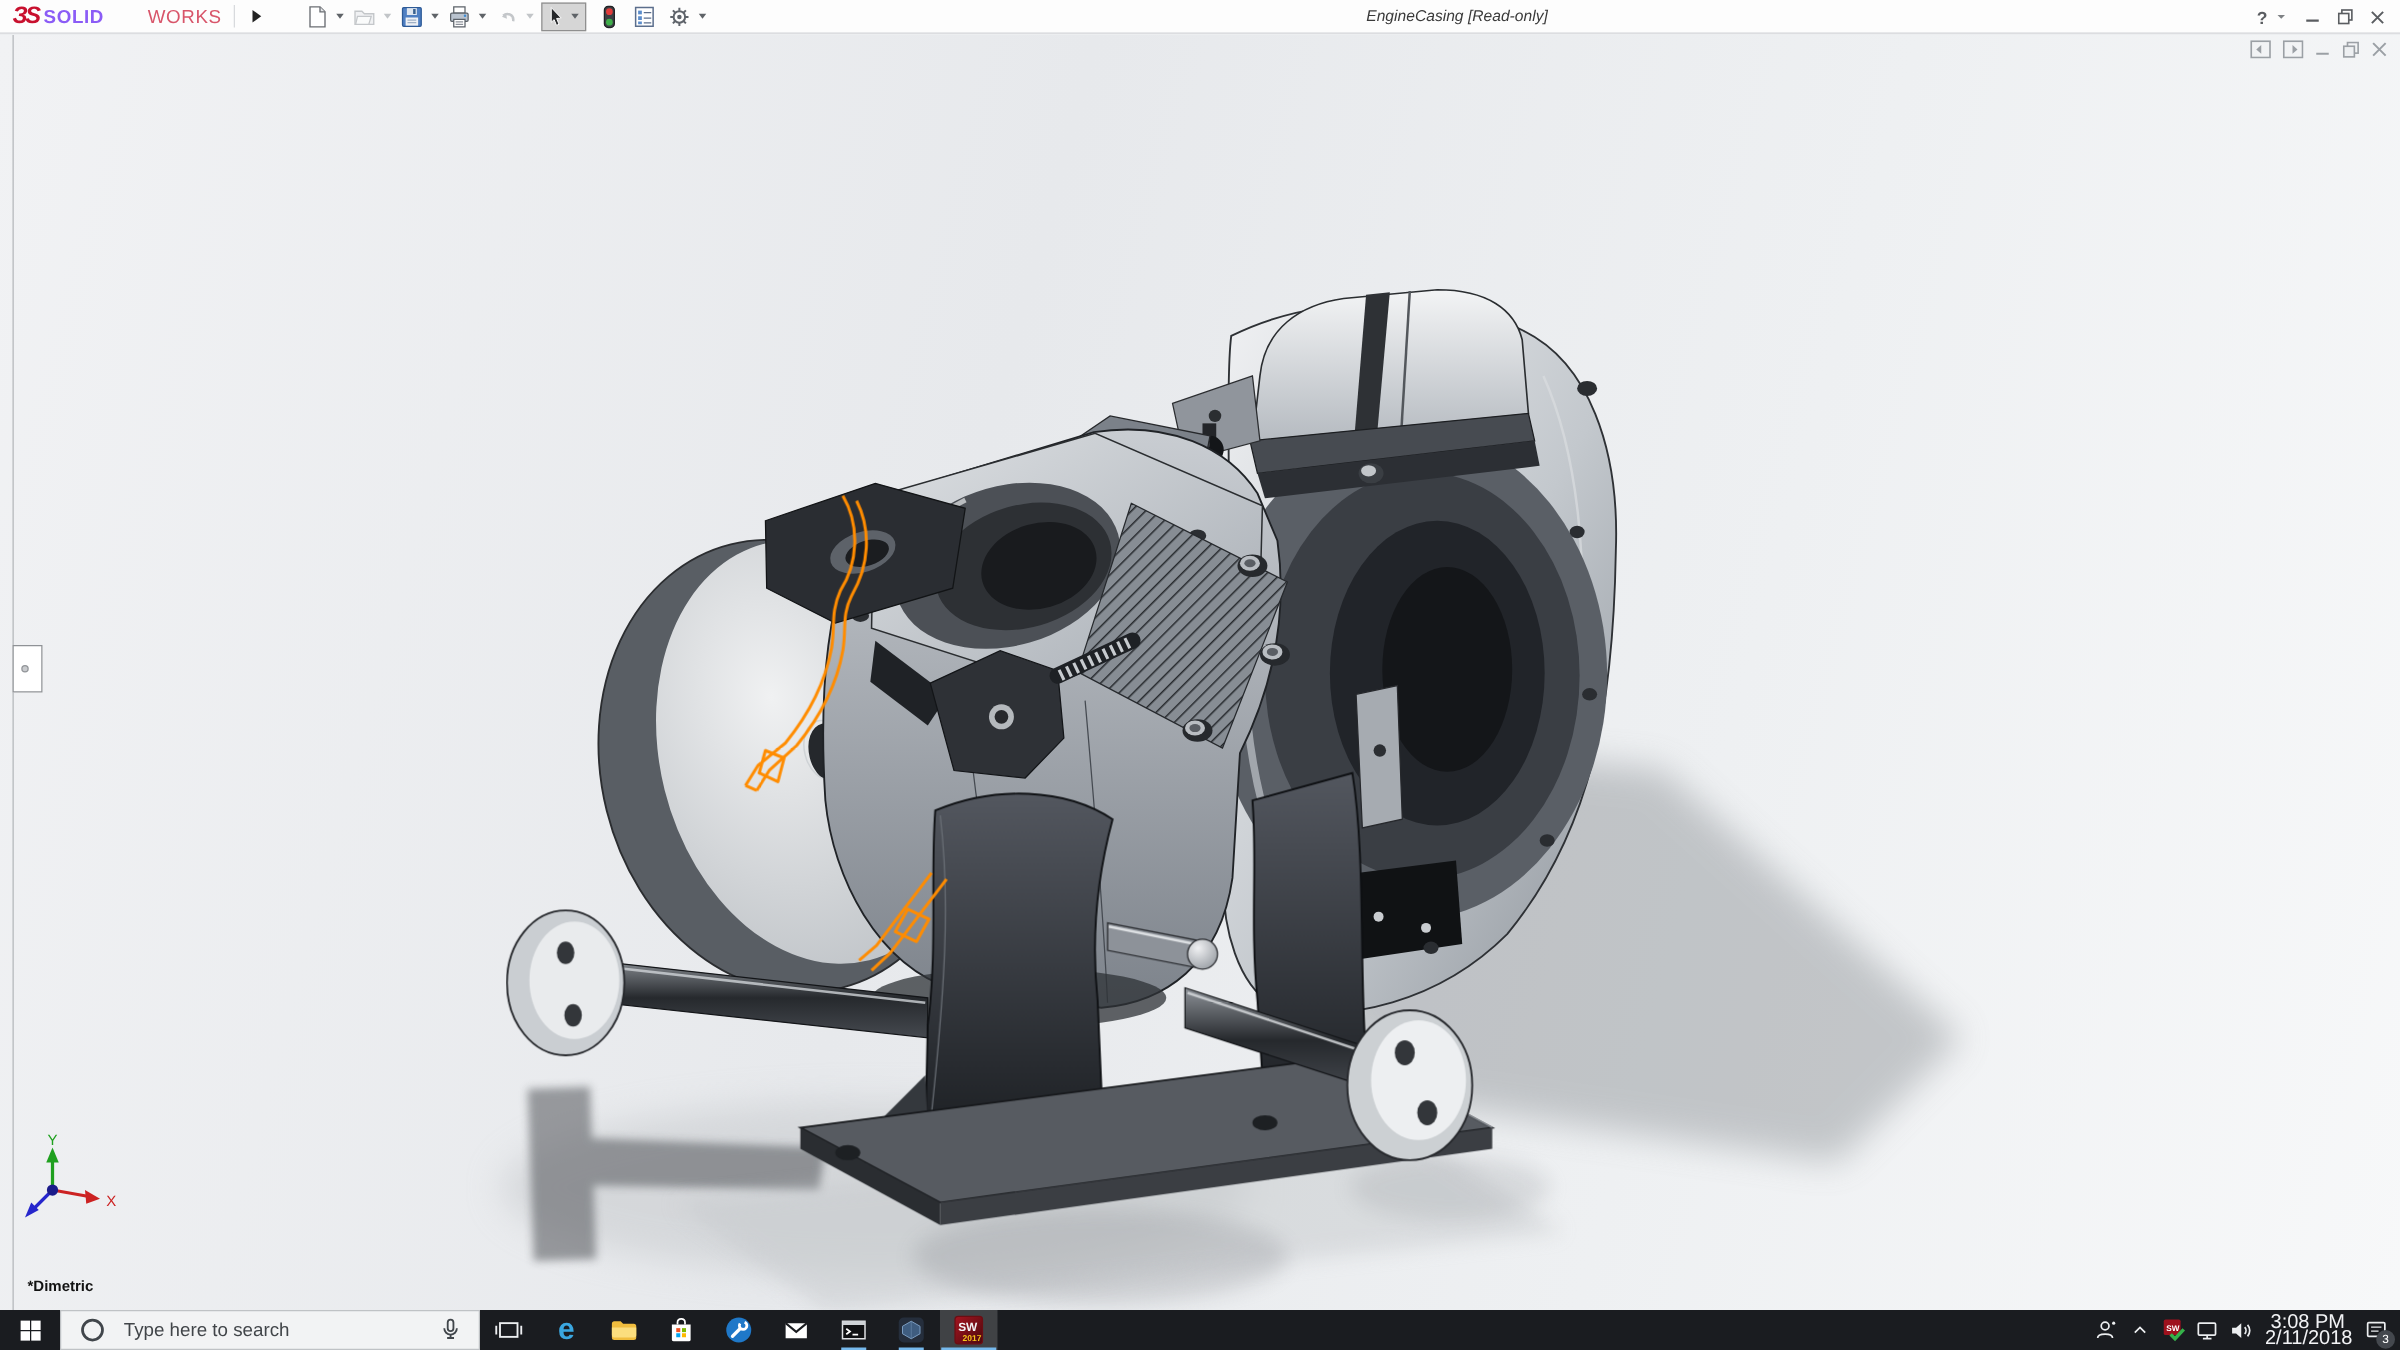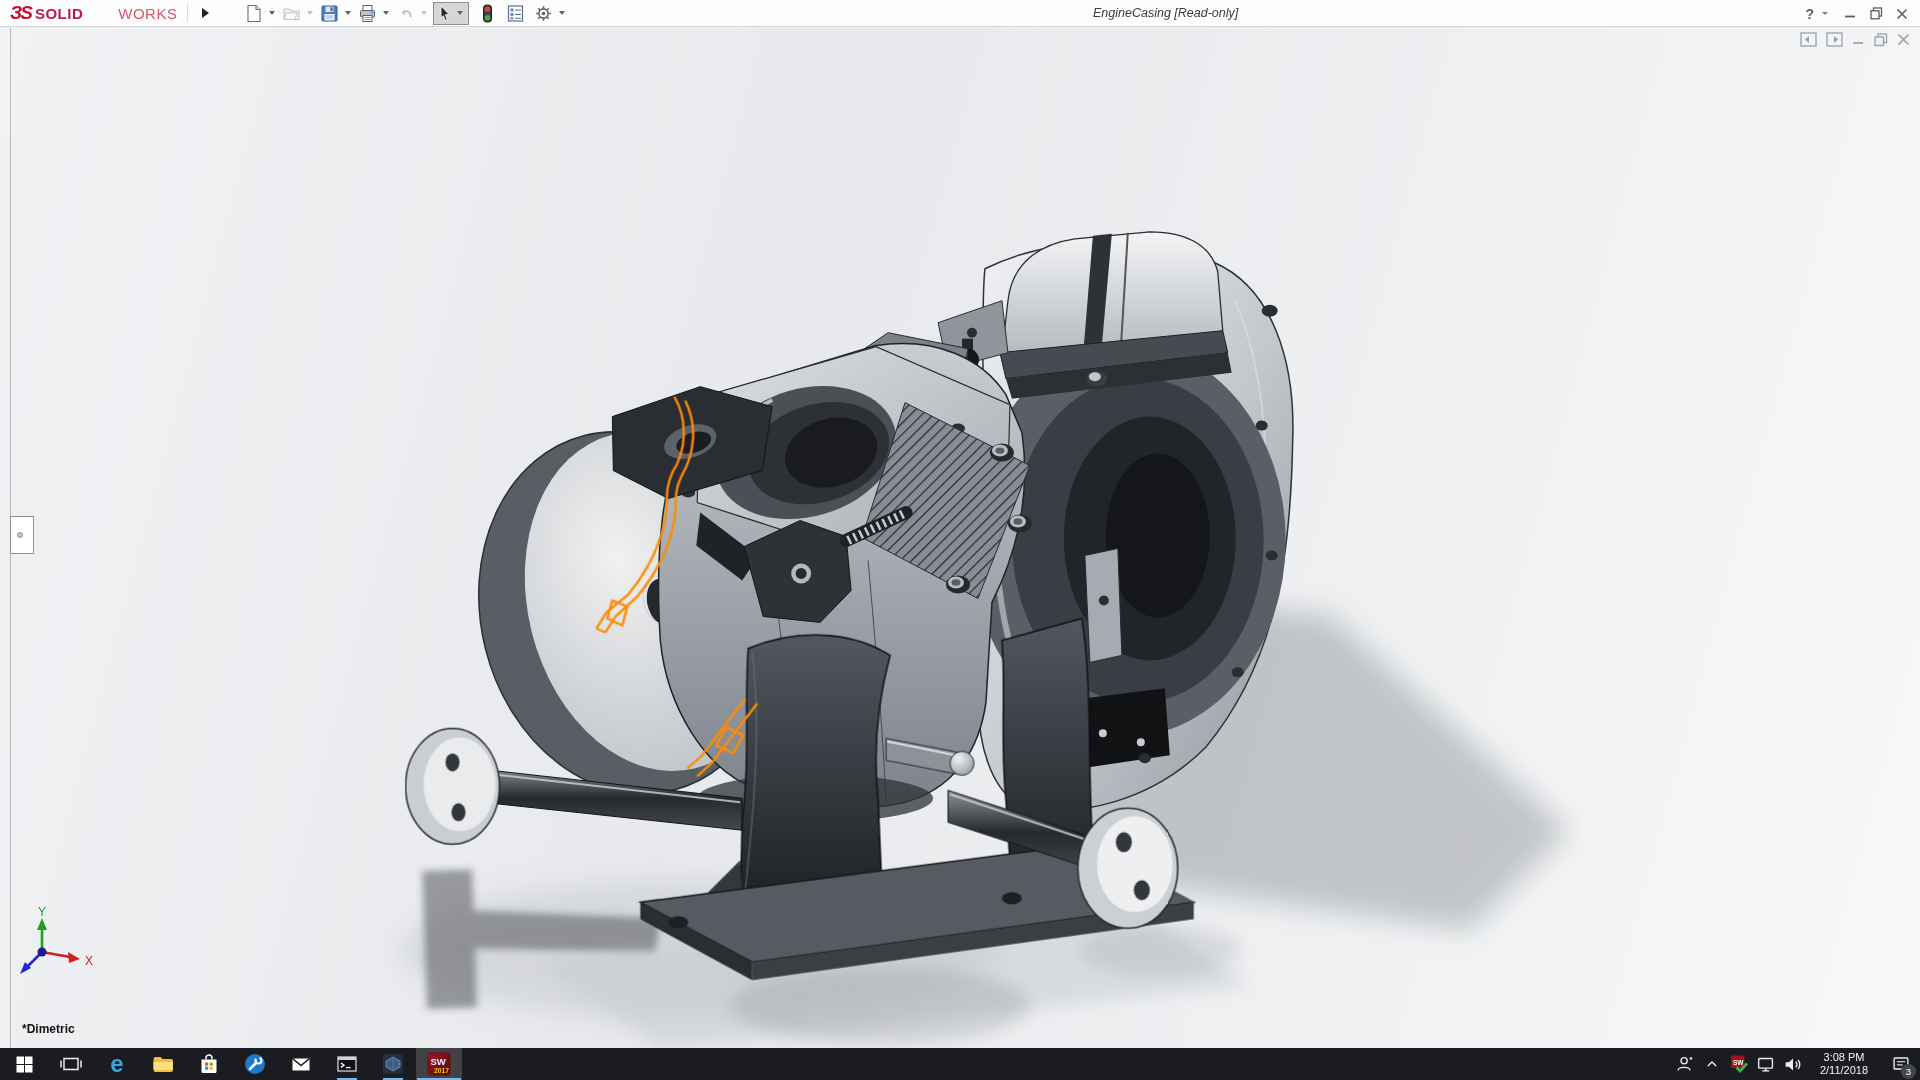--- a/index.html
+++ b/index.html
@@ -6,21 +6,21 @@
   html,body { width:1920px; height:1080px; overflow:hidden;
     font-family:"Liberation Sans", sans-serif; background:#eceef0; }
   .stage { position:relative; width:1920px; height:1080px; }
 
   
   .titlebar { position:absolute; top:0; left:0; right:0; height:27px;
     background:#fdfdfd; border-bottom:1px solid #d2d4d7;
     display:flex; align-items:center; z-index:30; }
   .logo { display:flex; align-items:baseline; margin-left:10px; cursor:default; }
   .logo-mark { font-style:italic; font-weight:bold; font-size:19px; color:#c8102e; letter-spacing:-2px; margin-right:4px; }
-  .logo-solid { font-weight:bold; font-size:15px; color:#be185d; letter-spacing:.5px; }
+  .logo-solid { font-weight:bold; font-size:15px; color:#8b5cf6; letter-spacing:.5px; }
   .logo-works { font-weight:normal; font-size:15px; color:#d8556a; letter-spacing:.5px;margin-left:35px; }
   .menu-expand { width:0; height:0; border-left:7px solid #222; border-top:5px solid transparent;
     border-bottom:5px solid transparent; margin-left:14px; }
   .tb-sep { width:1px; height:18px; background:#d8dadd; margin-left:10px; }
   .toolbar { display:flex; align-items:center; margin-left:34px; gap:2px; }
   .tb-btn { display:flex; align-items:center; height:24px; padding:0 1px; }
   .tb-ic { width:19px; height:19px; display:block; }
   .caret { width:0; height:0; border-left:3.5px solid transparent; border-right:3.5px solid transparent;
     border-top:4px solid #5f6368; margin:0 4px 0 3px; }
   .caret.dis { border-top-color:#c2c5c8; }
@@ -56,21 +56,21 @@
   .search-text { margin-left:14px; font-size:15px; color:#414549; flex:1; }
   .mic { margin-right:12px; }
   .tb-apps { display:flex; align-items:center; height:32px; }
   .tb-app { position:relative; width:46px; height:32px; display:flex; align-items:center; justify-content:center; }
   .tb-app.active { background:rgba(255,255,255,.17); }
   .tb-app .ind { position:absolute; bottom:0; left:13px; right:13px; height:2px; background:#76b9ed; }
   .tb-app.active .ind { left:1px; right:1px; }
   .edge-e { font-size:24px; font-weight:bold; color:#3aa7e0; line-height:1; }
   .tray { margin-left:auto; display:flex; align-items:center; height:32px; padding-right:2px; }
   .tray-ic { width:27px; height:32px; display:flex; align-items:center; justify-content:center; }
-  .clock { width:64px; text-align:center; color:#f2f3f5; font-size:11px; line-height:13px; margin:0 8px 0 6px; }
+  .clock { width:64px; text-align:right; color:#f2f3f5; font-size:16px; line-height:13px; margin:0 8px 0 6px; }
   .notif { position:relative; width:34px; height:32px; display:flex; align-items:center; justify-content:center; }
   .notif .badge { position:absolute; right:2px; bottom:1px; width:15px; height:15px; border-radius:50%;
     background:#44484e; color:#fff; font-size:9.5px; display:flex; align-items:center; justify-content:center; }
 </style>
 </head>
 <body>
 
 <div class="stage">
 
   <div class="titlebar">
@@ -468,20 +468,32 @@
   <div class="taskbar">
     <div class="start-btn">
       <svg width="17" height="17" viewBox="0 0 17 17">
         <rect x="0.5" y="0.5" width="7.5" height="7.5" fill="#fff"></rect>
         <rect x="9" y="0.5" width="7.5" height="7.5" fill="#fff"></rect>
         <rect x="0.5" y="9" width="7.5" height="7.5" fill="#fff"></rect>
         <rect x="9" y="9" width="7.5" height="7.5" fill="#fff"></rect>
       </svg>
     </div>
 
+    <div class="searchbox">
+      <svg class="ring" width="22" height="22" viewBox="0 0 22 22">
+        <circle cx="11" cy="11" r="8" fill="none" stroke="#41464b" stroke-width="2.2"></circle>
+      </svg>
+      <span class="search-text">Type here to search</span>
+      <svg class="mic" width="22" height="22" viewBox="0 0 24 24">
+        <rect x="10" y="3" width="5" height="10" rx="2.5" fill="none" stroke="#41464b" stroke-width="1.6"></rect>
+        <path d="M7 10.5 a5.5 5.5 0 0 0 11 0" fill="none" stroke="#41464b" stroke-width="1.6"></path>
+        <line x1="12.5" y1="16" x2="12.5" y2="19" stroke="#41464b" stroke-width="1.6"></line>
+        <line x1="9.5" y1="19" x2="15.5" y2="19" stroke="#41464b" stroke-width="1.6"></line>
+      </svg>
+    </div>
 
     <div class="tb-apps">
       <div class="tb-app">
         <svg width="24" height="24" viewBox="0 0 24 24">
           <rect x="5" y="6.5" width="14" height="11" fill="none" stroke="#eceef0" stroke-width="1.5"></rect>
           <line x1="2" y1="8.5" x2="2" y2="15.5" stroke="#eceef0" stroke-width="1.5"></line>
           <line x1="22" y1="8.5" x2="22" y2="15.5" stroke="#eceef0" stroke-width="1.5"></line>
         </svg>
       </div>
       <div class="tb-app">

